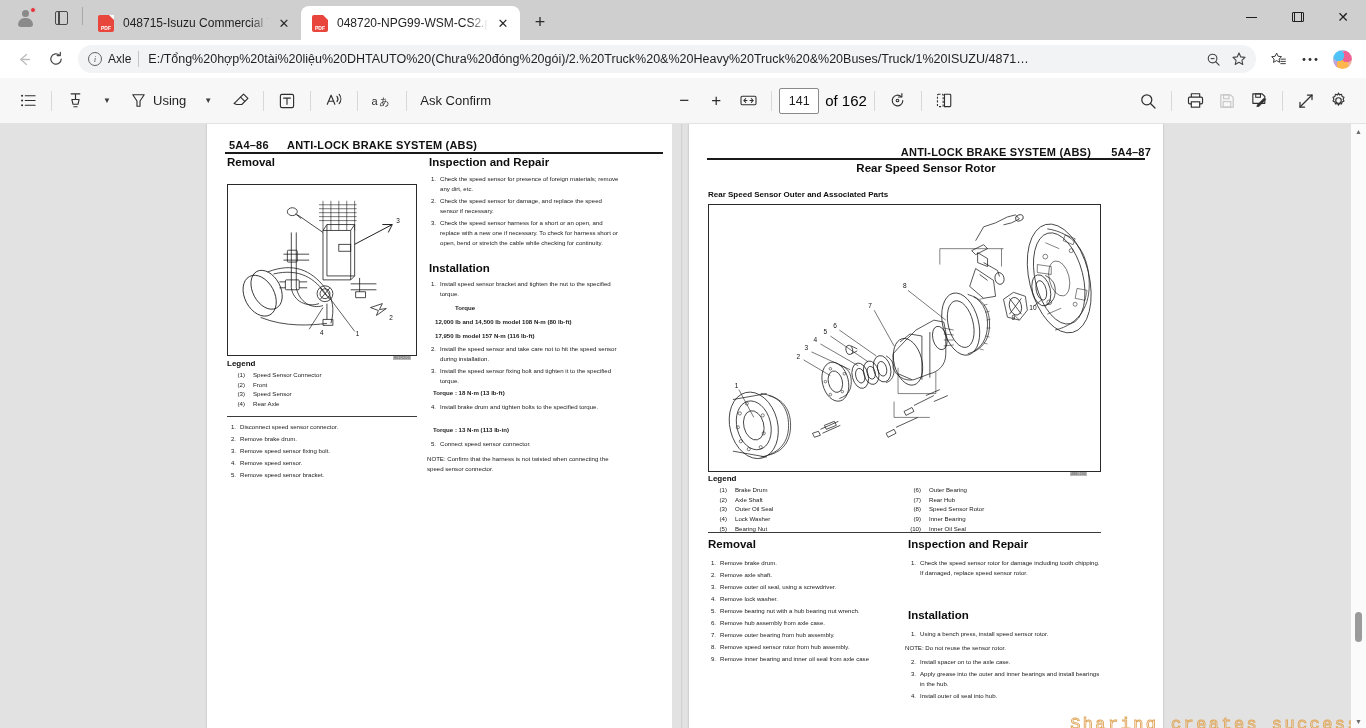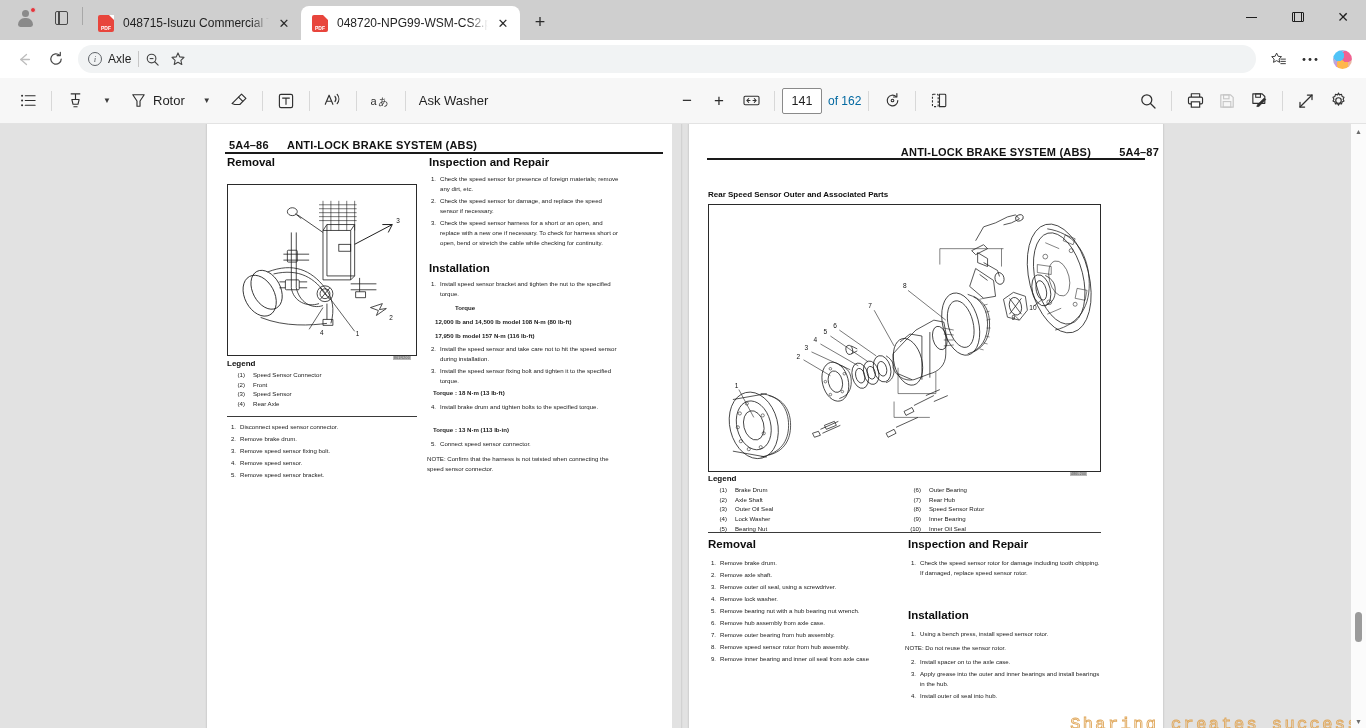--- a/index.html
+++ b/index.html
@@ -166,21 +166,21 @@
     border-radius: 4px; color: #2b2b2b; gap: 5px;
   }
   .pt-label { font-size: 13px; color: #1f1f1f; }
   .pt-sep { width: 1px; height: 20px; background: #d8d8d8; margin: 0 7px; }
   .caret { font-size: 8px; color: #3c3c3c; }
   .page-input {
     width: 40px; height: 26px; border: 1px solid #8a8a8a; background: #fff;
     font-size: 12.5px; text-align: center; color: #1f1f1f; border-radius: 2px;
     font-family: "Liberation Sans", sans-serif;
   }
-  .page-of { font-size: 12px; color: #0369a1; margin-left: 6px; }
+  .page-of { font-size: 15px; color: #000000; margin-left: 6px; }
   .pt-spacer { flex: 1 1 auto; }
   .zoom-btn { font-size: 17px; color: #2b2b2b; font-weight: 300; }
 
   
   .viewer {
     width: 1366px; height: 604px; background: #e2e2e2;
     position: relative; overflow: hidden;
   }
   .pages-row { display: flex; gap: 8px; padding-left: 207px; }
   .pdfpage {
@@ -316,20 +316,21 @@
     <svg width="16" height="16" viewBox="0 0 16 16">
         <path d="M13.2 8a5.2 5.2 0 1 1-1.6-3.75" fill="none" stroke="#4a4a4a" stroke-width="1.25" stroke-linecap="round"></path>
         <path d="M12.3 1.4 V4.6 H9.1" fill="none" stroke="#4a4a4a" stroke-width="1.25" stroke-linecap="round" stroke-linejoin="round"></path>
       </svg>
   </div>
 
   <div class="omnibox">
     <div class="info-circle">i</div>
     <div class="file-label">Axle</div>
     <div class="omni-sep"></div>
+    <div class="url-text">E:/Tổng%20hợp%20tài%20liệu%20DHTAUTO%20(Chưa%20đóng%20gói)/2.%20Truck%20&amp;%20Heavy%20Truck%20&amp;%20Buses/Truck/1%20ISUZU/4871…</div>
     <div class="omni-btn">
       <svg width="15" height="15" viewBox="0 0 16 16">
           <circle cx="7" cy="7" r="4.6" fill="none" stroke="#444" stroke-width="1.2"></circle>
           <path d="M10.4 10.4 L14 14" stroke="#444" stroke-width="1.2" stroke-linecap="round"></path>
           <path d="M5 7 H9" stroke="#444" stroke-width="1.2"></path>
         </svg>
     </div>
     <div class="omni-btn">
       <svg width="16" height="16" viewBox="0 0 16 16">
           <path d="M8 1.9 L9.8 5.9 L14 6.4 L10.9 9.3 L11.8 13.5 L8 11.3 L4.2 13.5 L5.1 9.3 L2 6.4 L6.2 5.9 Z" fill="none" stroke="#444" stroke-width="1.1" stroke-linejoin="round"></path>
@@ -371,21 +372,21 @@
         <path d="M8.3 16.6 H11.7" stroke="#2f2f2f" stroke-width="1.2" stroke-linecap="round"></path>
       </svg>
   </div>
   <div class="pt-btn">
     <span class="caret">▼</span>
   </div>
   <div class="pt-btn">
     <svg width="19" height="19" viewBox="0 0 20 20">
         <path d="M4 4 H16 L11.6 10.5 V16 L8.4 16 V10.5 Z" fill="none" stroke="#2f2f2f" stroke-width="1.2" stroke-linejoin="round"></path>
       </svg>
-    <span class="pt-label">Rotor</span>
+    <span class="pt-label">Using</span>
   </div>
   <div class="pt-btn">
     <span class="caret">▼</span>
   </div>
   <div class="pt-btn">
     <svg width="19" height="19" viewBox="0 0 20 20">
         <path d="M3.2 13.2 L10 6.4 L14.6 11 L11.4 14.2 H6 Z" fill="none" stroke="#2f2f2f" stroke-width="1.2" stroke-linejoin="round"></path>
         <path d="M10 6.4 L13.2 3.2 L17.8 7.8 L14.6 11" fill="none" stroke="#2f2f2f" stroke-width="1.2" stroke-linejoin="round"></path>
       </svg>
   </div>
@@ -405,21 +406,21 @@
   </div>
   <div class="pt-sep"></div>
   <div class="pt-btn">
     <svg width="22" height="17" viewBox="0 0 24 18">
         <text x="0.5" y="13.5" font-family="Liberation Sans, sans-serif" font-size="12" fill="#2f2f2f">a</text>
         <text x="9" y="13.5" font-family="DejaVu Sans, sans-serif" font-size="11" fill="#2f2f2f">あ</text>
       </svg>
   </div>
   <div class="pt-sep"></div>
   <div class="pt-btn">
-    <span class="pt-label">Ask Washer</span>
+    <span class="pt-label">Ask Confirm</span>
   </div>
 
   <div class="pt-spacer"></div>
 
   <div class="pt-btn zoom-btn">−</div>
   <div class="pt-btn zoom-btn">+</div>
   <div class="pt-btn">
     <svg width="19" height="15" viewBox="0 0 20 16">
         <rect x="2" y="3.4" width="16" height="9.2" rx="1.3" fill="none" stroke="#2f2f2f" stroke-width="1.15"></rect>
         <path d="M5 8 H8.4 M11.6 8 H15 M5 8 l2 -2 M5 8 l2 2 M15 8 l-2 -2 M15 8 l-2 2" stroke="#2f2f2f" stroke-width="1.1" stroke-linecap="round" stroke-linejoin="round"></path>
@@ -652,23 +653,24 @@
               <span class="tx">Connect speed sensor connector.</span>
             </div>
         </div>
         <div class="m-txt" style="left:220px; top:342px; width:194px;">NOTE:  Confirm that the harness is not twisted when connecting the speed sensor connector.</div>
       </div>
     </div>
 
     <div class="pdfpage right">
       <div class="page-inner">
         <div class="m-run" style="right:72px; top:26px;">ANTI-LOCK BRAKE SYSTEM (ABS)</div>
-        <div class="m-run" style="right:4px; top:26px;">5A4–87</div>
+        <div class="m-run" style="right:12px; top:26px;">5A4–87</div>
         <div class="m-hdrline" style="top:38px;"></div>
 
+        <div class="m-h1" style="left:0; right:0; top:42px; text-align:center;">Rear Speed Sensor Rotor</div>
         <div class="m-h2" style="left:19px; top:70px;">Rear Speed Sensor Outer and Associated Parts</div>
 
         <div class="m-figbox" style="left:19px; top:84px; width:393px; height:268px;">
           <figure class="diagram">
             <svg viewBox="0 0 393 268" preserveAspectRatio="none">
               <g fill="none" stroke="#1c1c1c" stroke-width="0.75" stroke-linejoin="round">
 
                 <ellipse cx="45" cy="222" rx="24" ry="34" transform="rotate(-14 45 222)"></ellipse>
                 <ellipse cx="45" cy="222" rx="17" ry="25" transform="rotate(-14 45 222)"></ellipse>
                 <ellipse cx="45" cy="222" rx="10" ry="15" transform="rotate(-14 45 222)"></ellipse>

